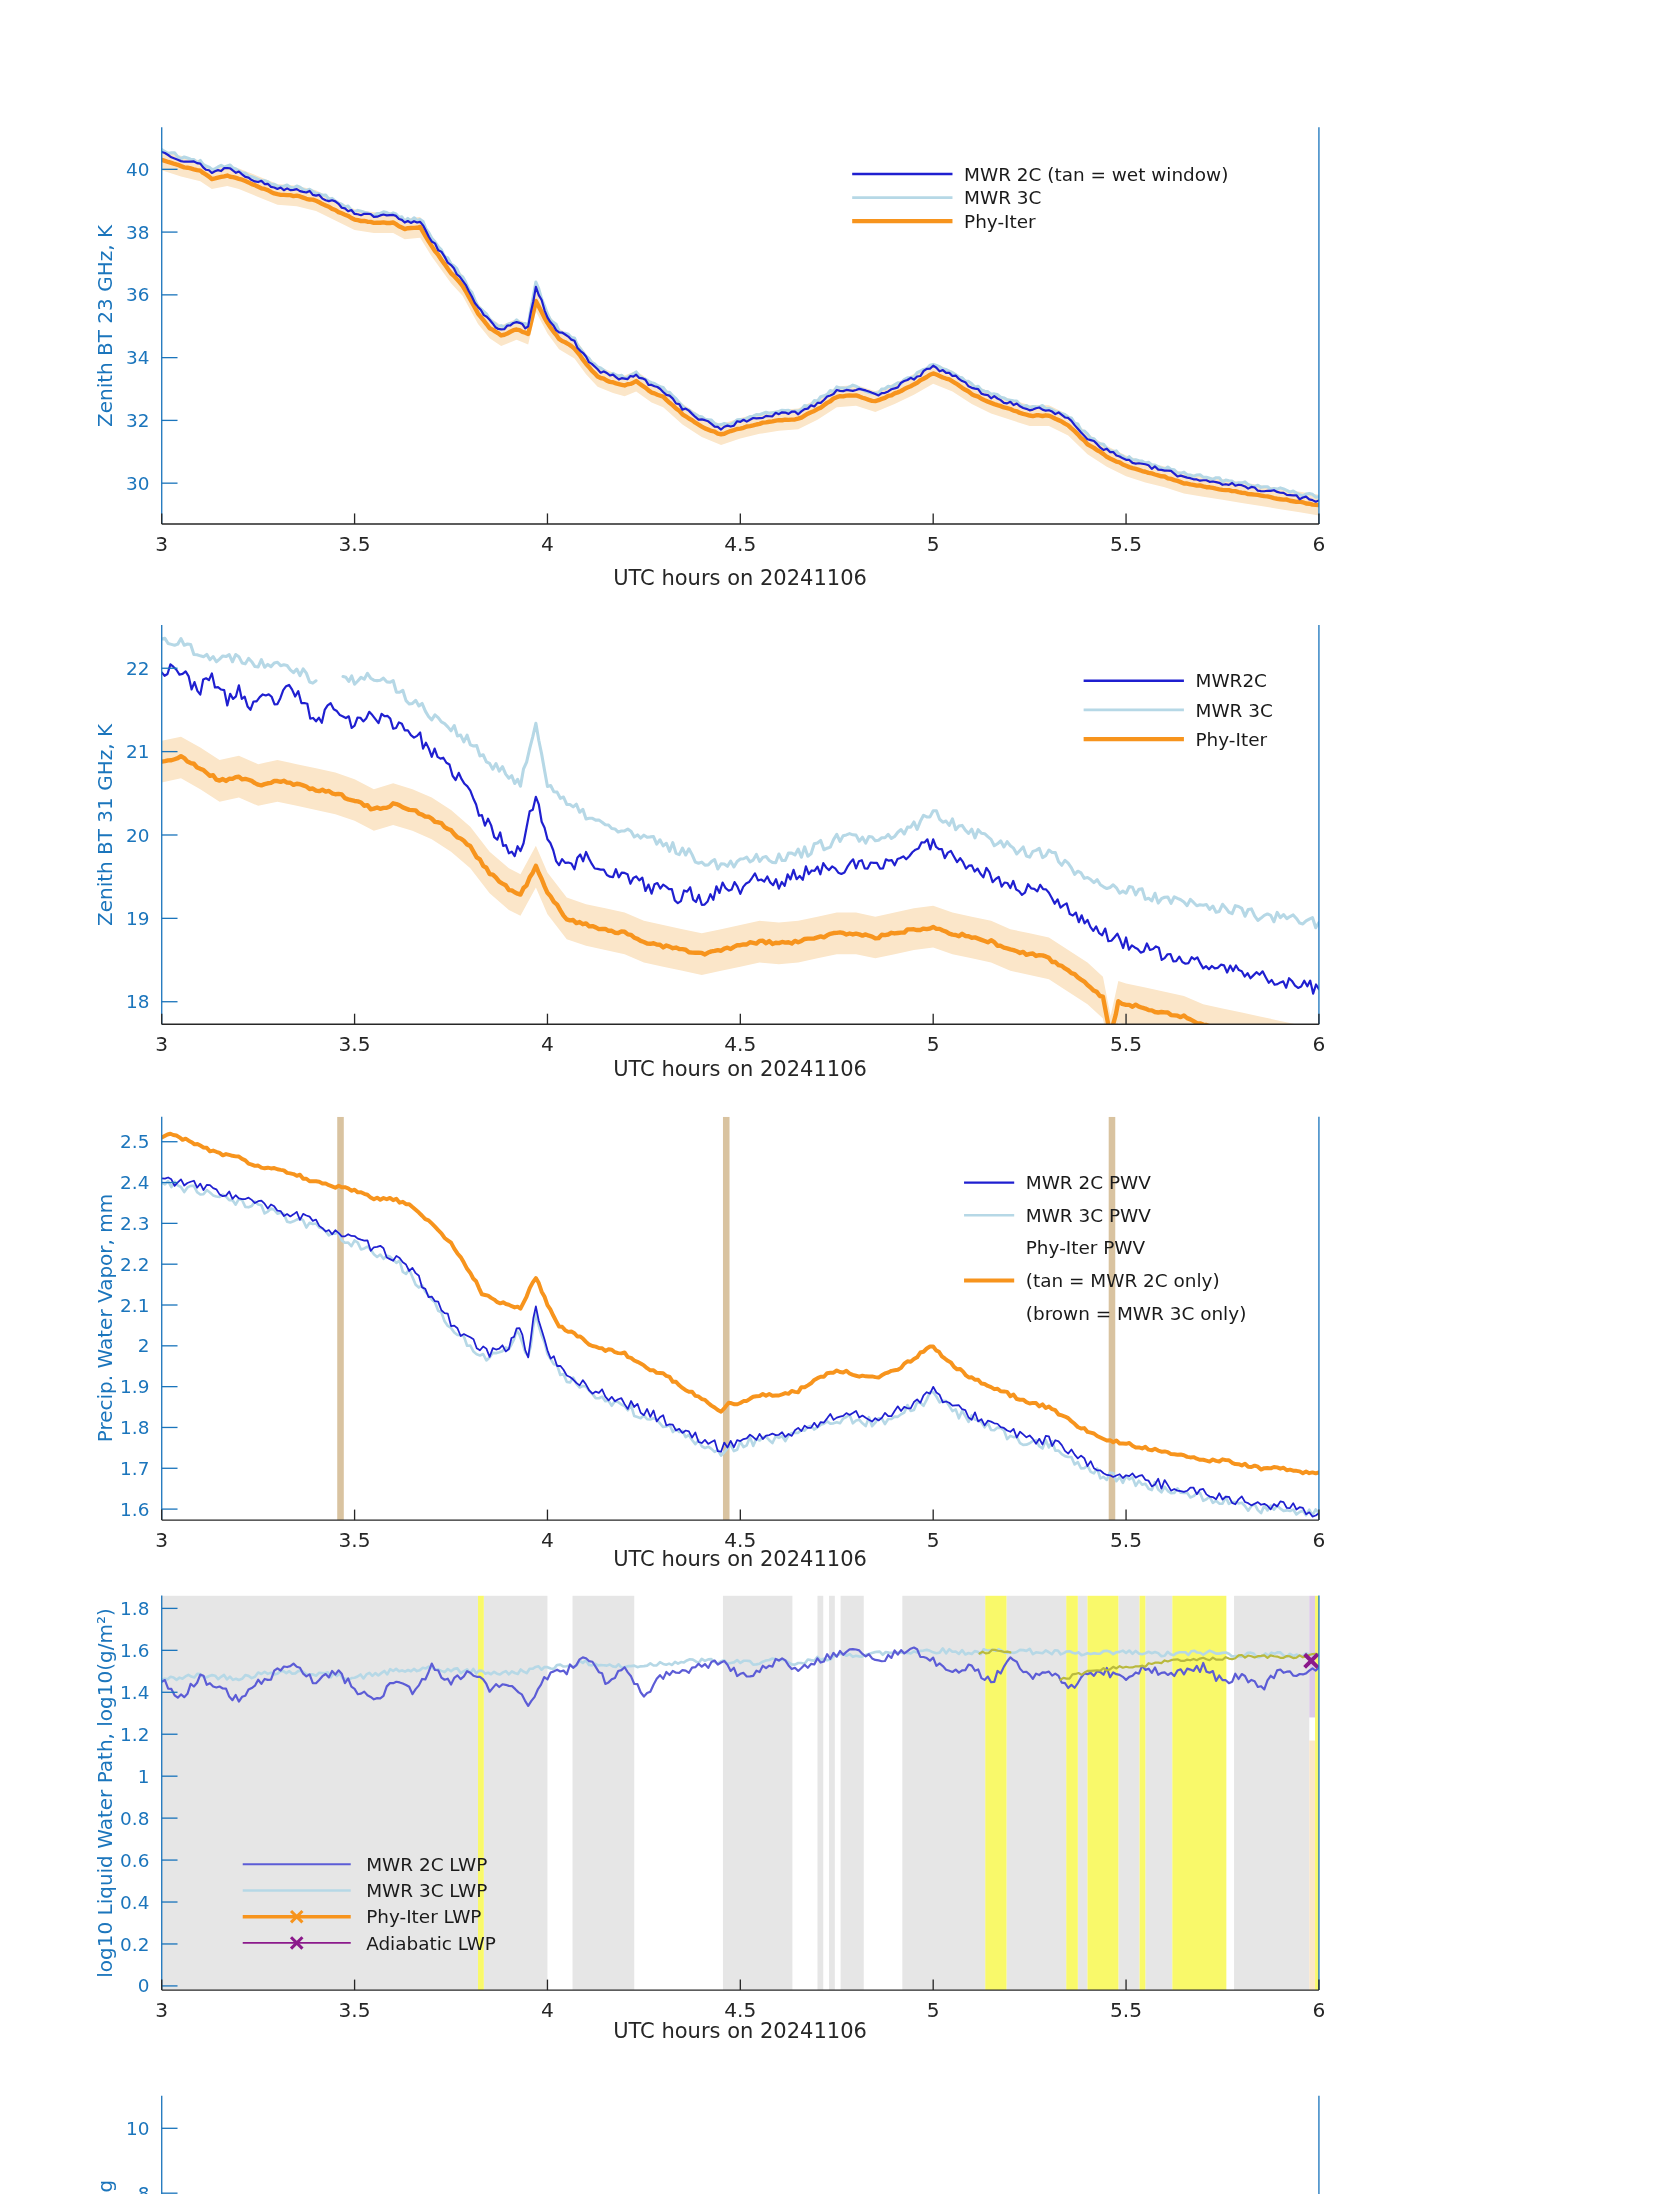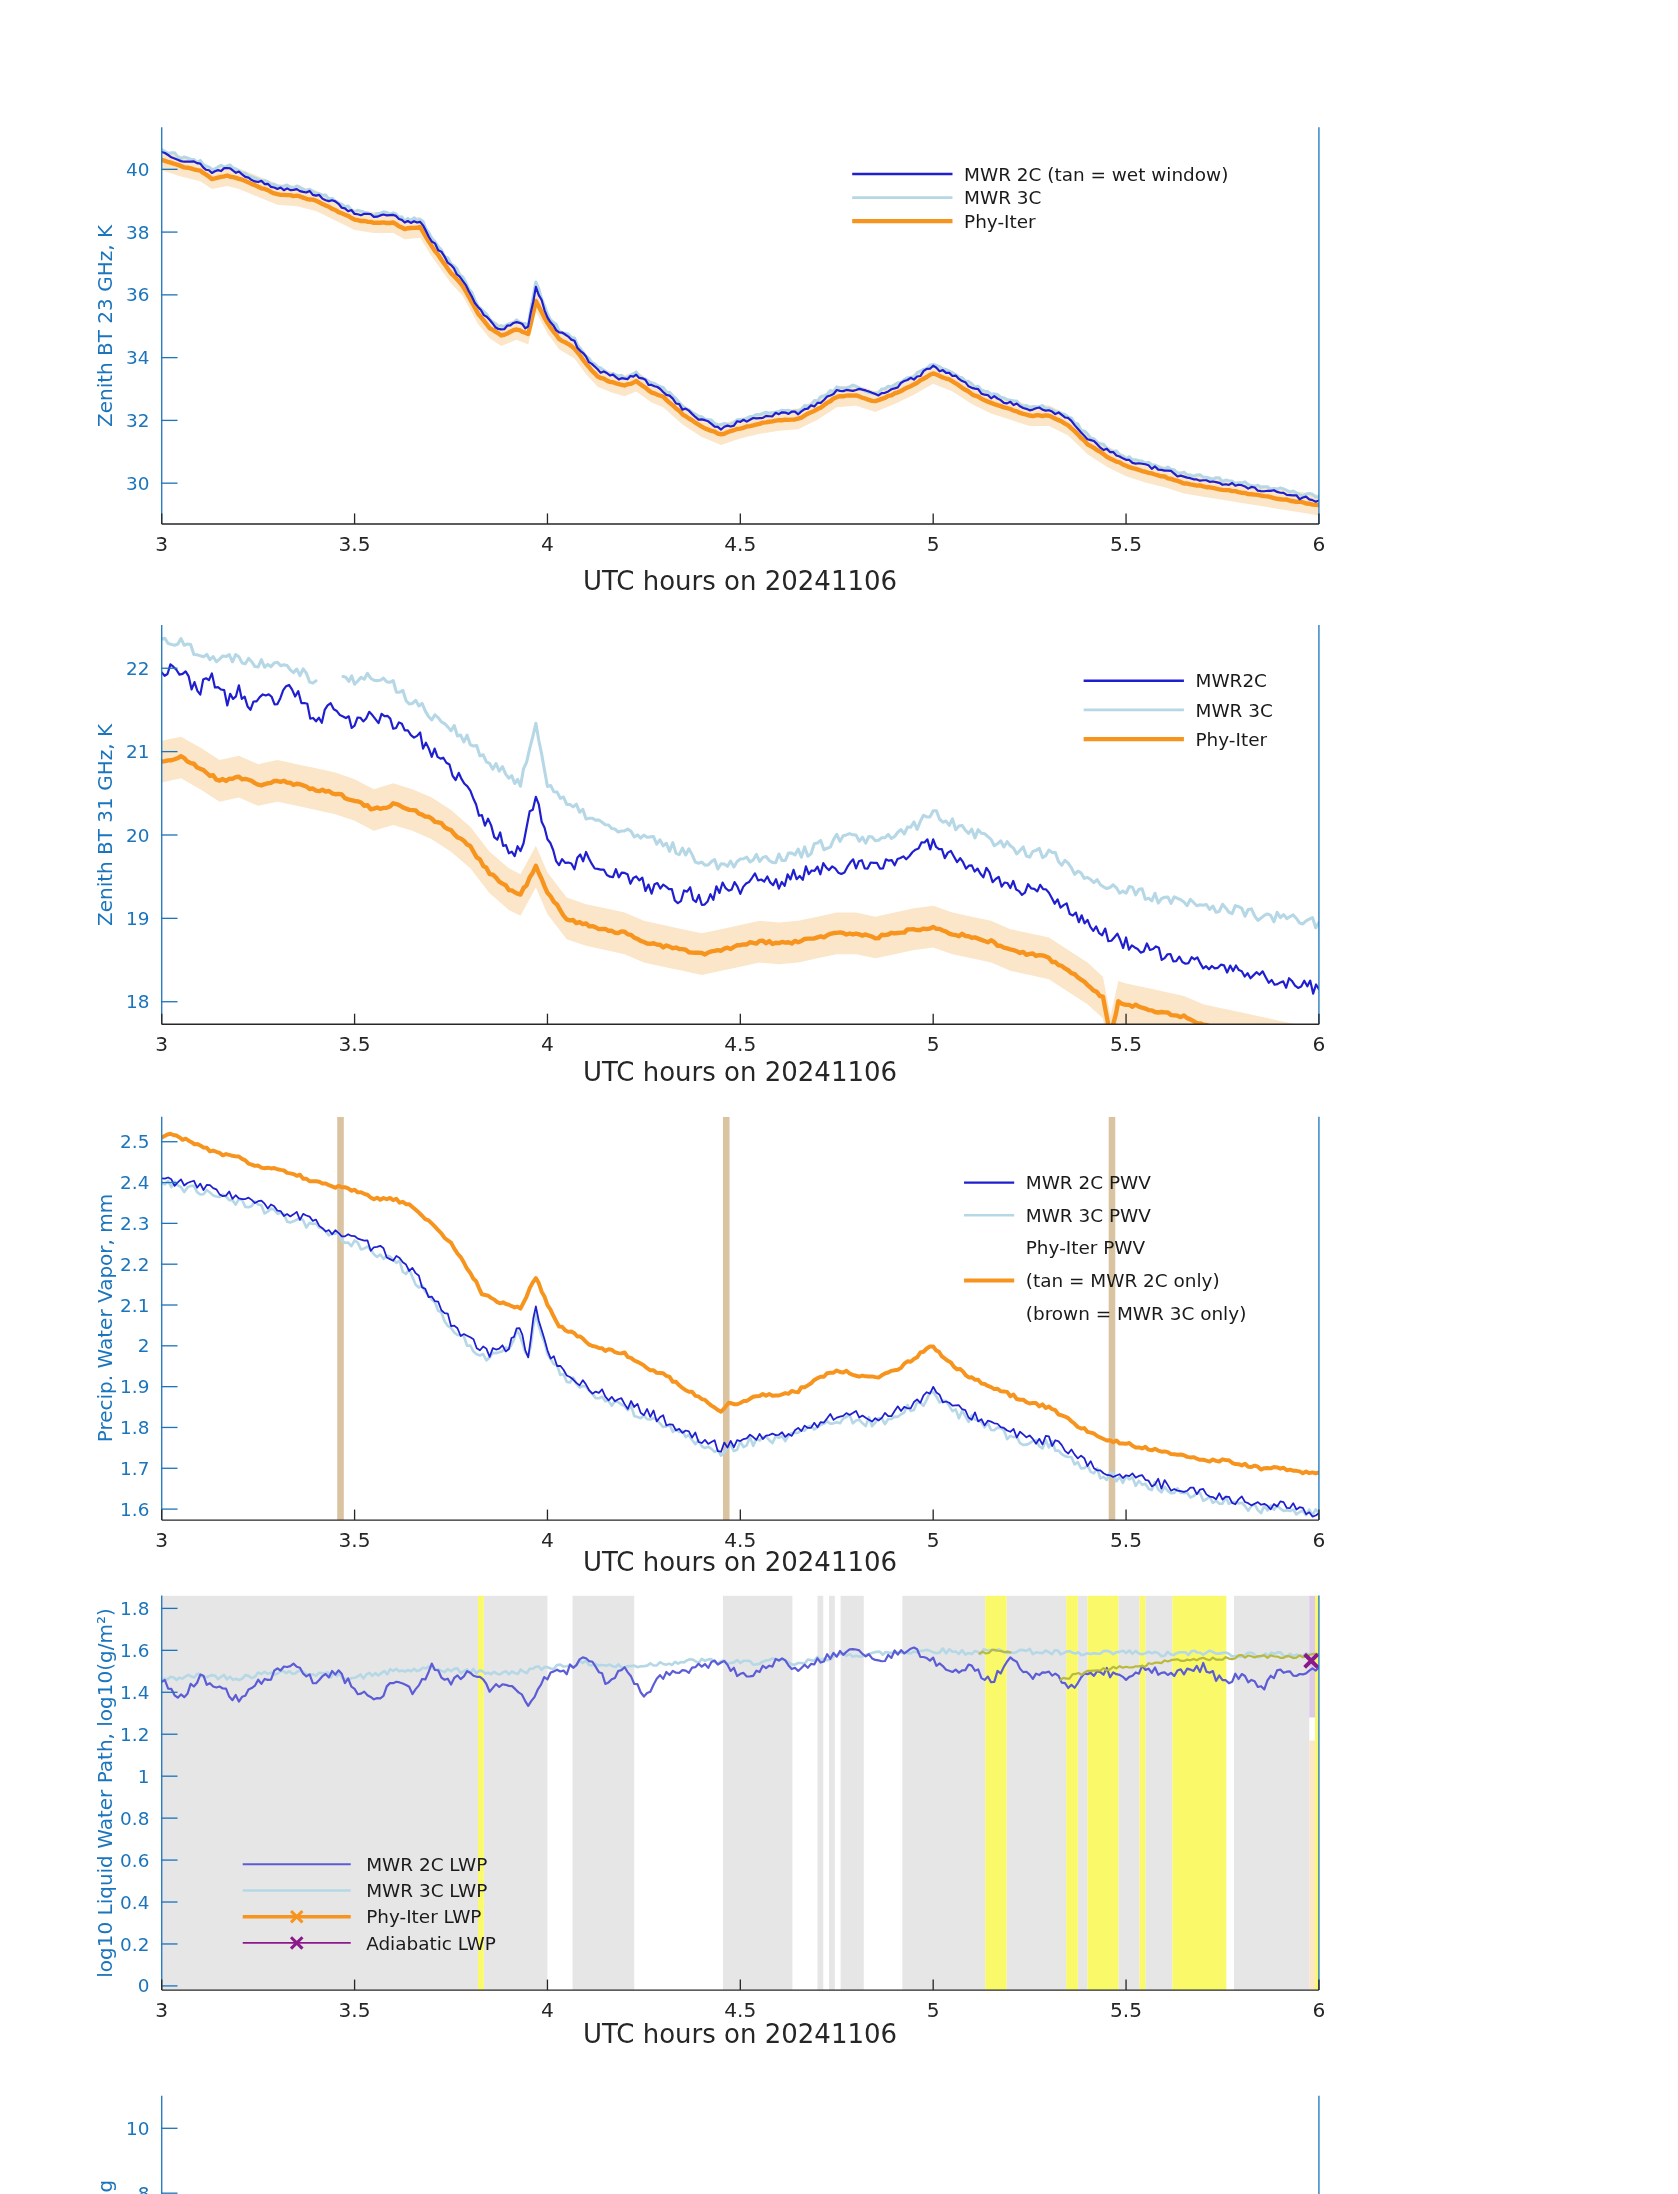--- a/index.html
+++ b/index.html
@@ -1,21 +1,21 @@
 <!DOCTYPE html>
 <html style="font-size:7px"><head>
 <meta charset="utf-8">
 <style>
   html,body{margin:0;padding:0;background:#ffffff;}
   #root{position:relative;width:1679px;height:2633px;background:#ffffff;overflow:hidden;
         font-family:"DejaVu Sans","Liberation Sans",sans-serif;}
   #fig{position:absolute;left:0;top:0;}
   .ylabel{position:absolute;color:#1b75bc;font-size:20px;white-space:nowrap;
           transform:translate(-50%,-50%) rotate(-90deg);}
-  .xlabel{position:absolute;color:#262626;font-size:26px;white-space:nowrap;
+  .xlabel{position:absolute;color:#262626;font-size:21px;white-space:nowrap;
           transform:translate(-50%,0);}
 </style>
 </head>
 <body>
 
 <div id="root">
   <svg id="fig" width="1679" height="2633" viewBox="0 0 3825 6000">
       <g>
         <clipPath id="clip0">
           <rect x="368" y="290" width="2637" height="904"></rect>

